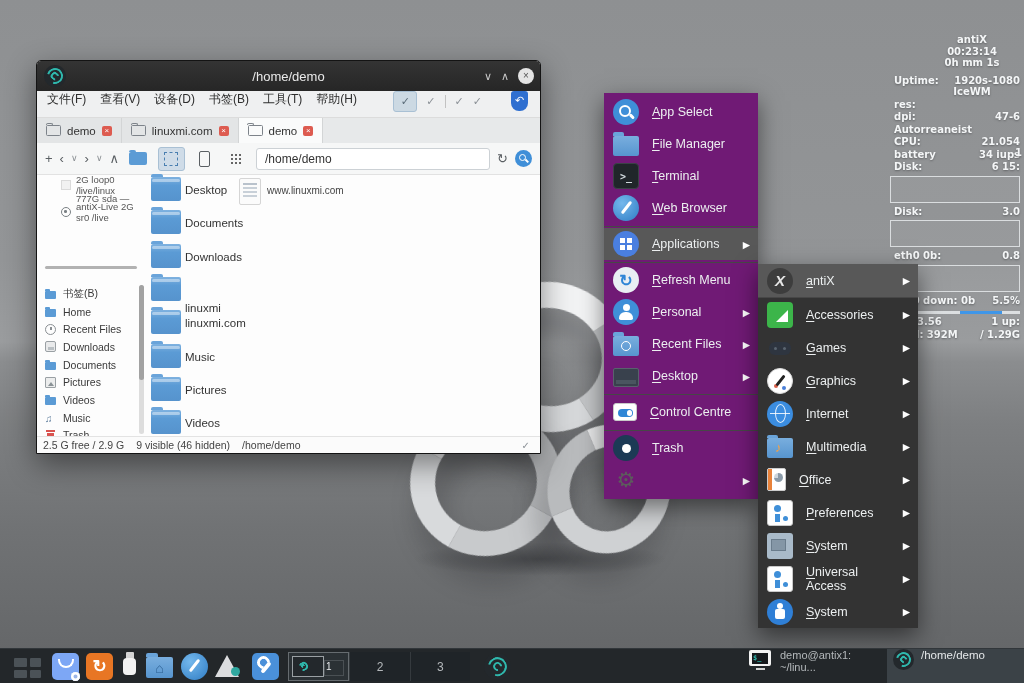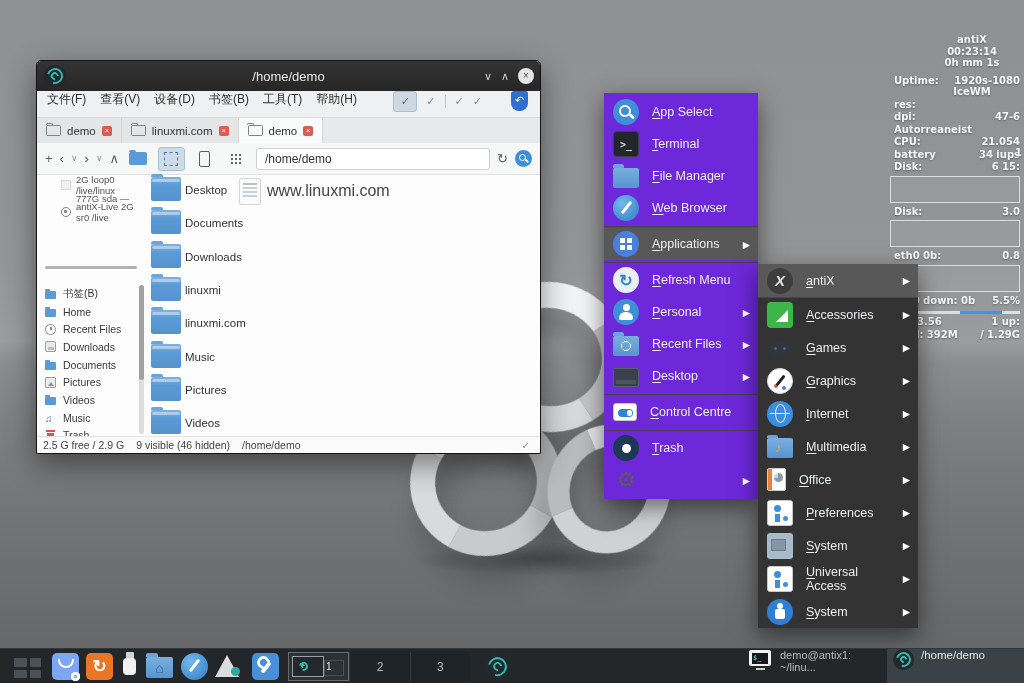--- a/index.html
+++ b/index.html
@@ -122,28 +122,28 @@
       background:linear-gradient(180deg,#7fb2e0 0%,#5b9bd5 35%,#5693cd 100%);}
   .bigfold::before{content:"";position:absolute;top:-3.5px;left:0;width:12px;height:3.5px;
       background:#6aa4da;border-radius:2px 2px 0 0;}
   .bigfold::after{content:"";position:absolute;top:1.5px;left:1px;right:1px;height:3.5px;
       background:rgba(255,255,255,.42);border-radius:1.5px;}
   .folder-label{position:absolute;left:148px;height:24px;line-height:26px;font-size:11.5px;color:#333;}
   .fileicon{position:absolute;left:202px;top:3px;width:20px;height:25px;background:#fbfbfb;
       border:1px solid #d5d5d5;border-radius:2px;}
   .fileicon::before{content:"";position:absolute;left:3px;top:4px;right:3px;height:1.5px;
       background:#b9c2cc;box-shadow:0 4px 0 #c8d0d8,0 8px 0 #c8d0d8,0 12px 0 #c8d0d8;}
-  .file-label{position:absolute;left:230px;top:3px;height:25px;line-height:26px;font-size:16px;color:#444;}
+  .file-label{position:absolute;left:230px;top:3px;height:25px;line-height:26px;font-size:10px;color:#444;}
 
   .fm-status{height:16px;border-top:1px solid #e3e3e3;background:#fbfbfb;display:flex;
       align-items:center;gap:12px;padding:0 6px;font-size:10.5px;color:#444;flex:none;position:relative;}
   .st-check{position:absolute;right:10px;color:#8a9096;font-size:10px;}
 
   
-  .menu-panel{left:604px;top:93px;width:154px;background:#6d28d9;box-shadow:0 8px 22px rgba(0,0,0,.5);
+  .menu-panel{left:604px;top:93px;width:154px;background:#701a75;box-shadow:0 8px 22px rgba(0,0,0,.5);
       padding:3px 0;}
   .submenu-panel{left:758px;top:264px;width:160px;background:#333333;box-shadow:0 8px 22px rgba(0,0,0,.5);}
   .m-row{display:flex;align-items:center;height:32px;padding:0 8px 0 9px;gap:13px;
       color:#eceff0;font-size:12.5px;position:relative;}
   .m-row.h33{height:33px;}
   .m-row.hl{background:#585858;}
   .m-sep{height:1px;background:#474747;margin:1.5px 0;}
   .arrow{margin-left:auto;color:#fdfdfd;font-size:9.5px;}
   .ic{width:26px;height:26px;position:relative;flex:none;display:flex;align-items:center;justify-content:center;}
 
@@ -492,21 +492,21 @@
       </div>
 
       <div>
         <div class="bigfold" style="left:114px;top:2px"></div>
         <span class="folder-label" style="top:2px">Desktop</span>
         <div class="bigfold" style="left:114px;top:35px"></div>
         <span class="folder-label" style="top:35px">Documents</span>
         <div class="bigfold" style="left:114px;top:69px"></div>
         <span class="folder-label" style="top:69px">Downloads</span>
         <div class="bigfold" style="left:114px;top:102px"></div>
-        <span class="folder-label" style="top:102px">linuxmi</span>
+        <span class="folder-label" style="top:120px">linuxmi</span>
         <div class="bigfold" style="left:114px;top:135px"></div>
         <span class="folder-label" style="top:135px">linuxmi.com</span>
         <div class="bigfold" style="left:114px;top:169px"></div>
         <span class="folder-label" style="top:169px">Music</span>
         <div class="bigfold" style="left:114px;top:202px"></div>
         <span class="folder-label" style="top:202px">Pictures</span>
         <div class="bigfold" style="left:114px;top:235px"></div>
         <span class="folder-label" style="top:235px">Videos</span>
         <div class="fileicon"></div>
         <span class="file-label">www.linuxmi.com</span>
@@ -519,26 +519,26 @@
       <span class="st-check">✓</span>
     </div>
   </div>
 
   <div class="r menu-panel">
     <div class="m-row">
       <span class="ic ic-appselect"></span>
       <span><u>A</u>pp Select</span>
       </div>
     <div class="m-row">
+      <span class="ic ic-bigfolder"></span>
+      <span><u>F</u>ile Manager</span>
+      </div>
+    <div class="m-row">
       <span class="ic ic-terminal"></span>
       <span><u>T</u>erminal</span>
-      </div>
-    <div class="m-row">
-      <span class="ic ic-bigfolder"></span>
-      <span><u>F</u>ile Manager</span>
       </div>
     <div class="m-row">
       <span class="ic ic-webbrowser"></span>
       <span><u>W</u>eb Browser</span>
       </div>
     <div class="m-sep"></div>
     <div class="m-row hl">
       <span class="ic ic-apps"></span>
       <span><u>A</u>pplications</span>
       <span class="arrow">▶</span>

